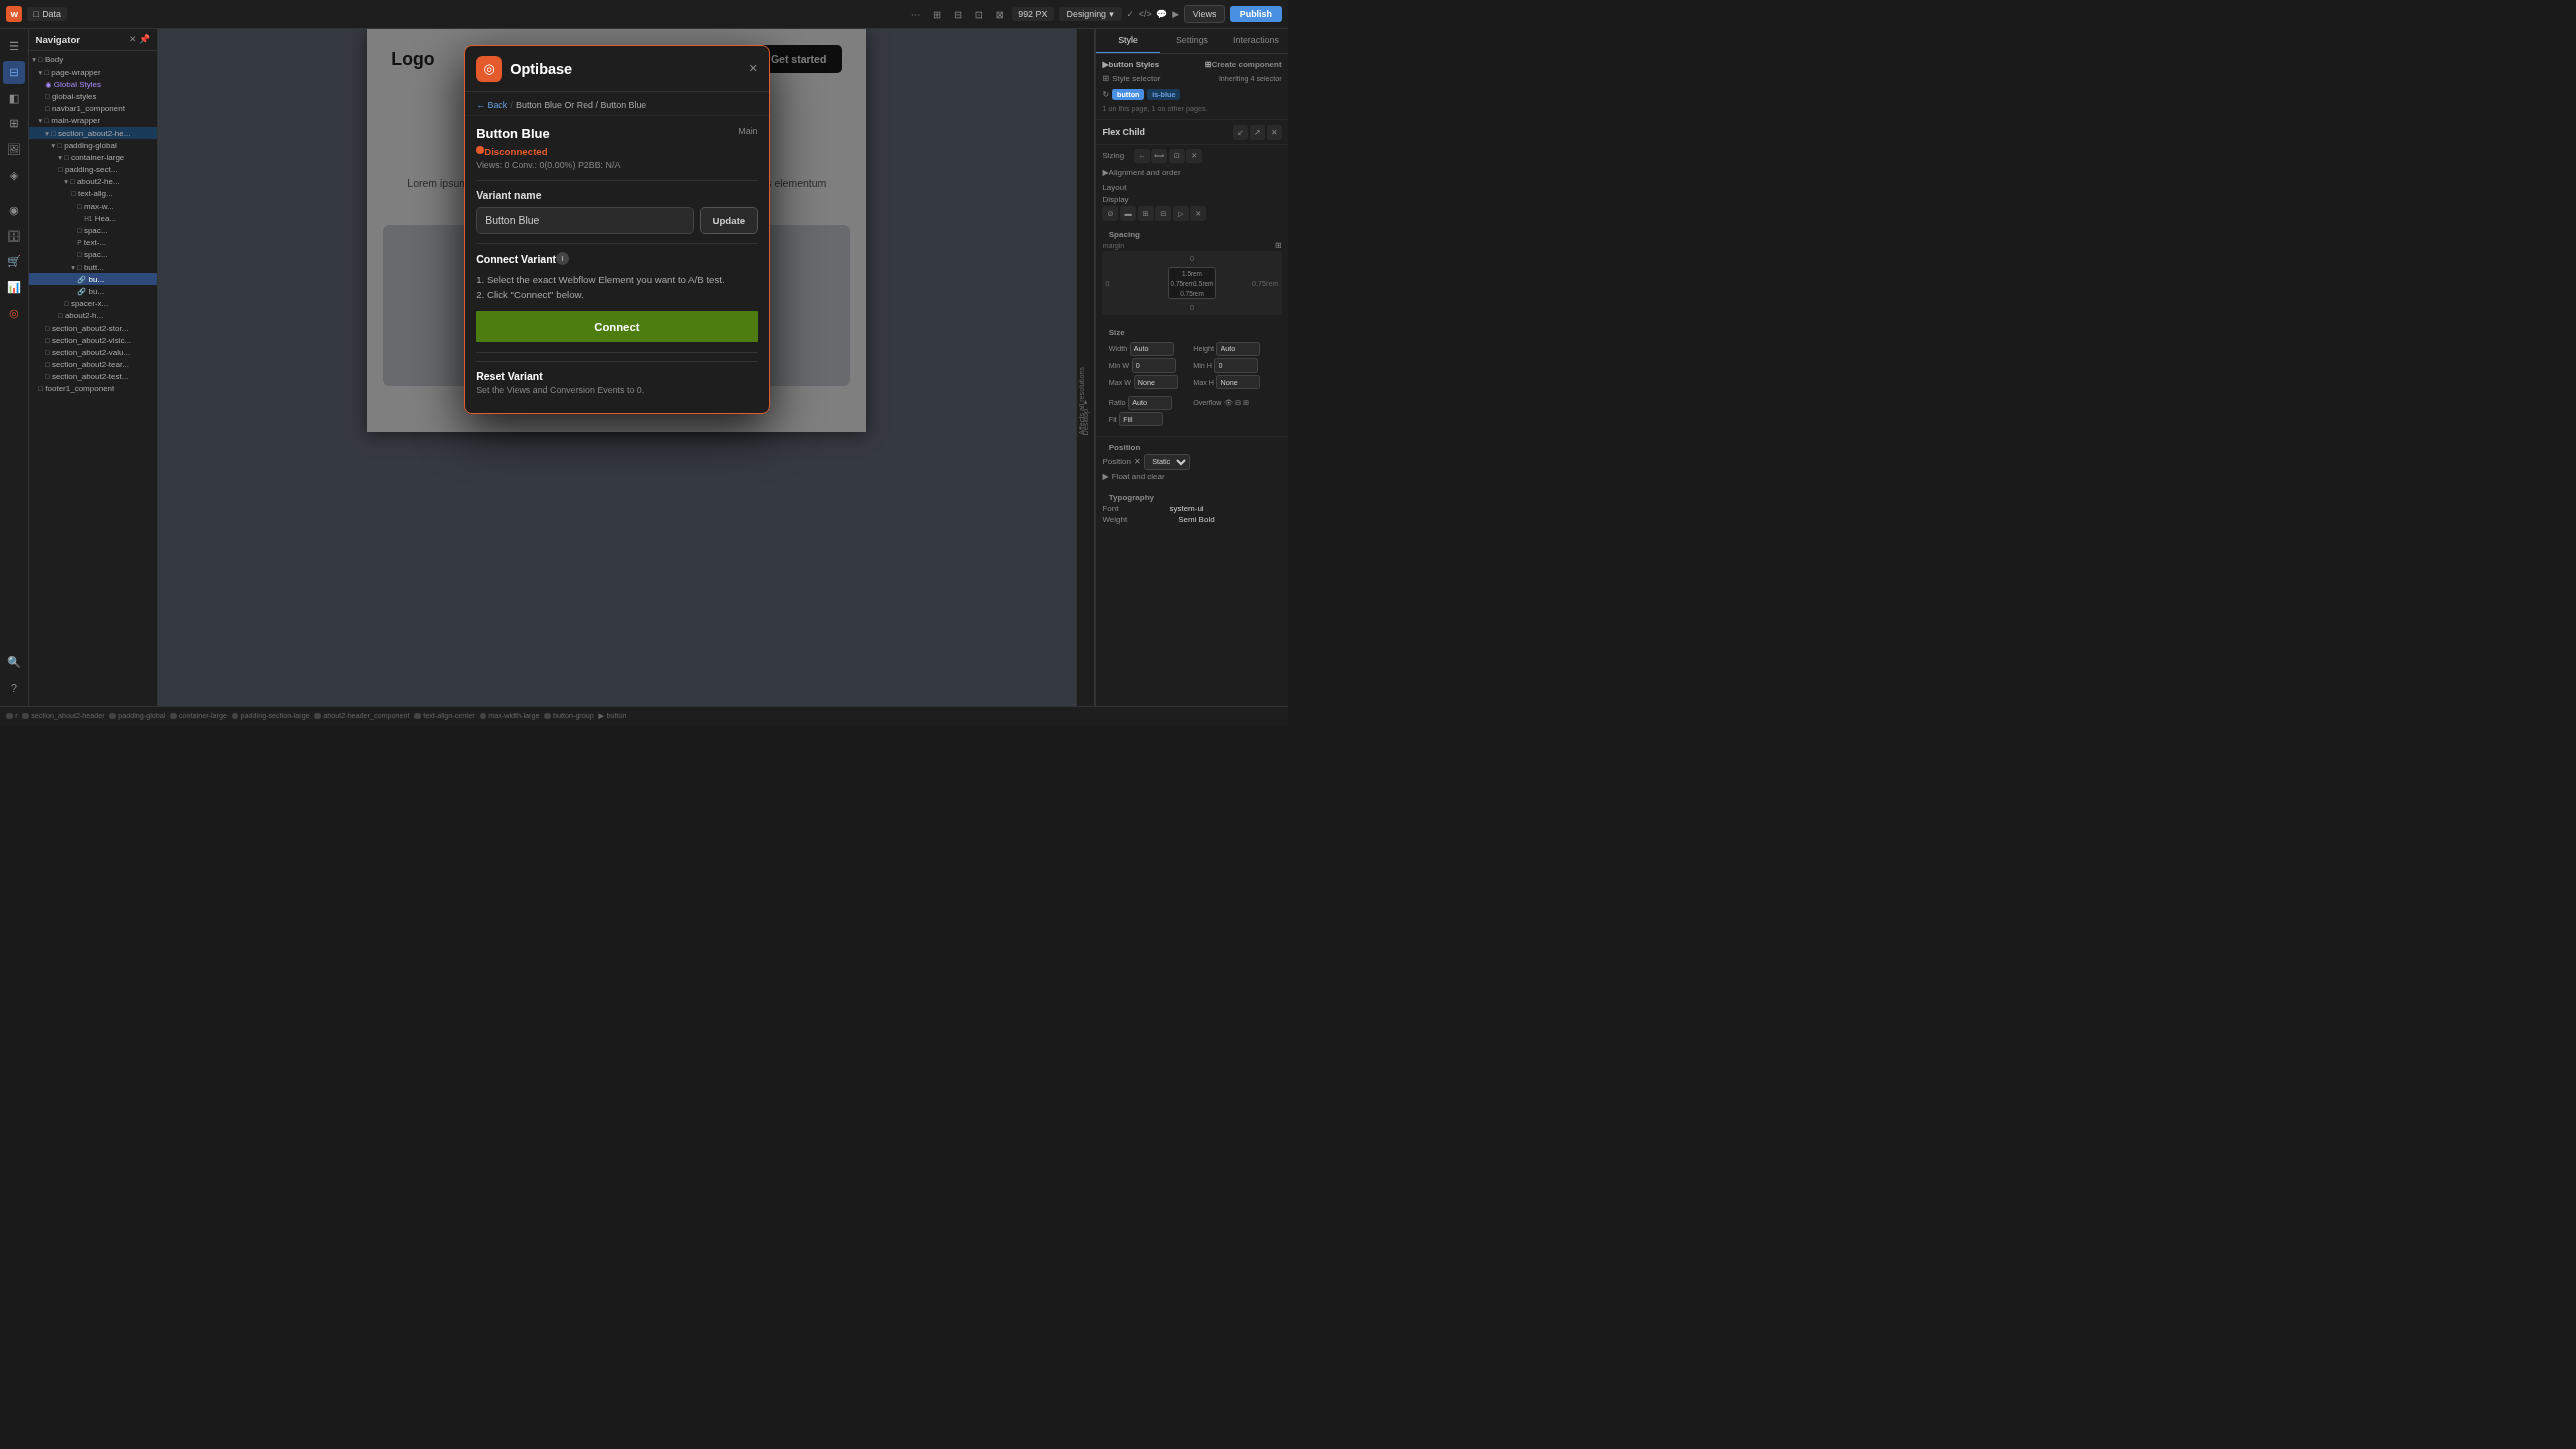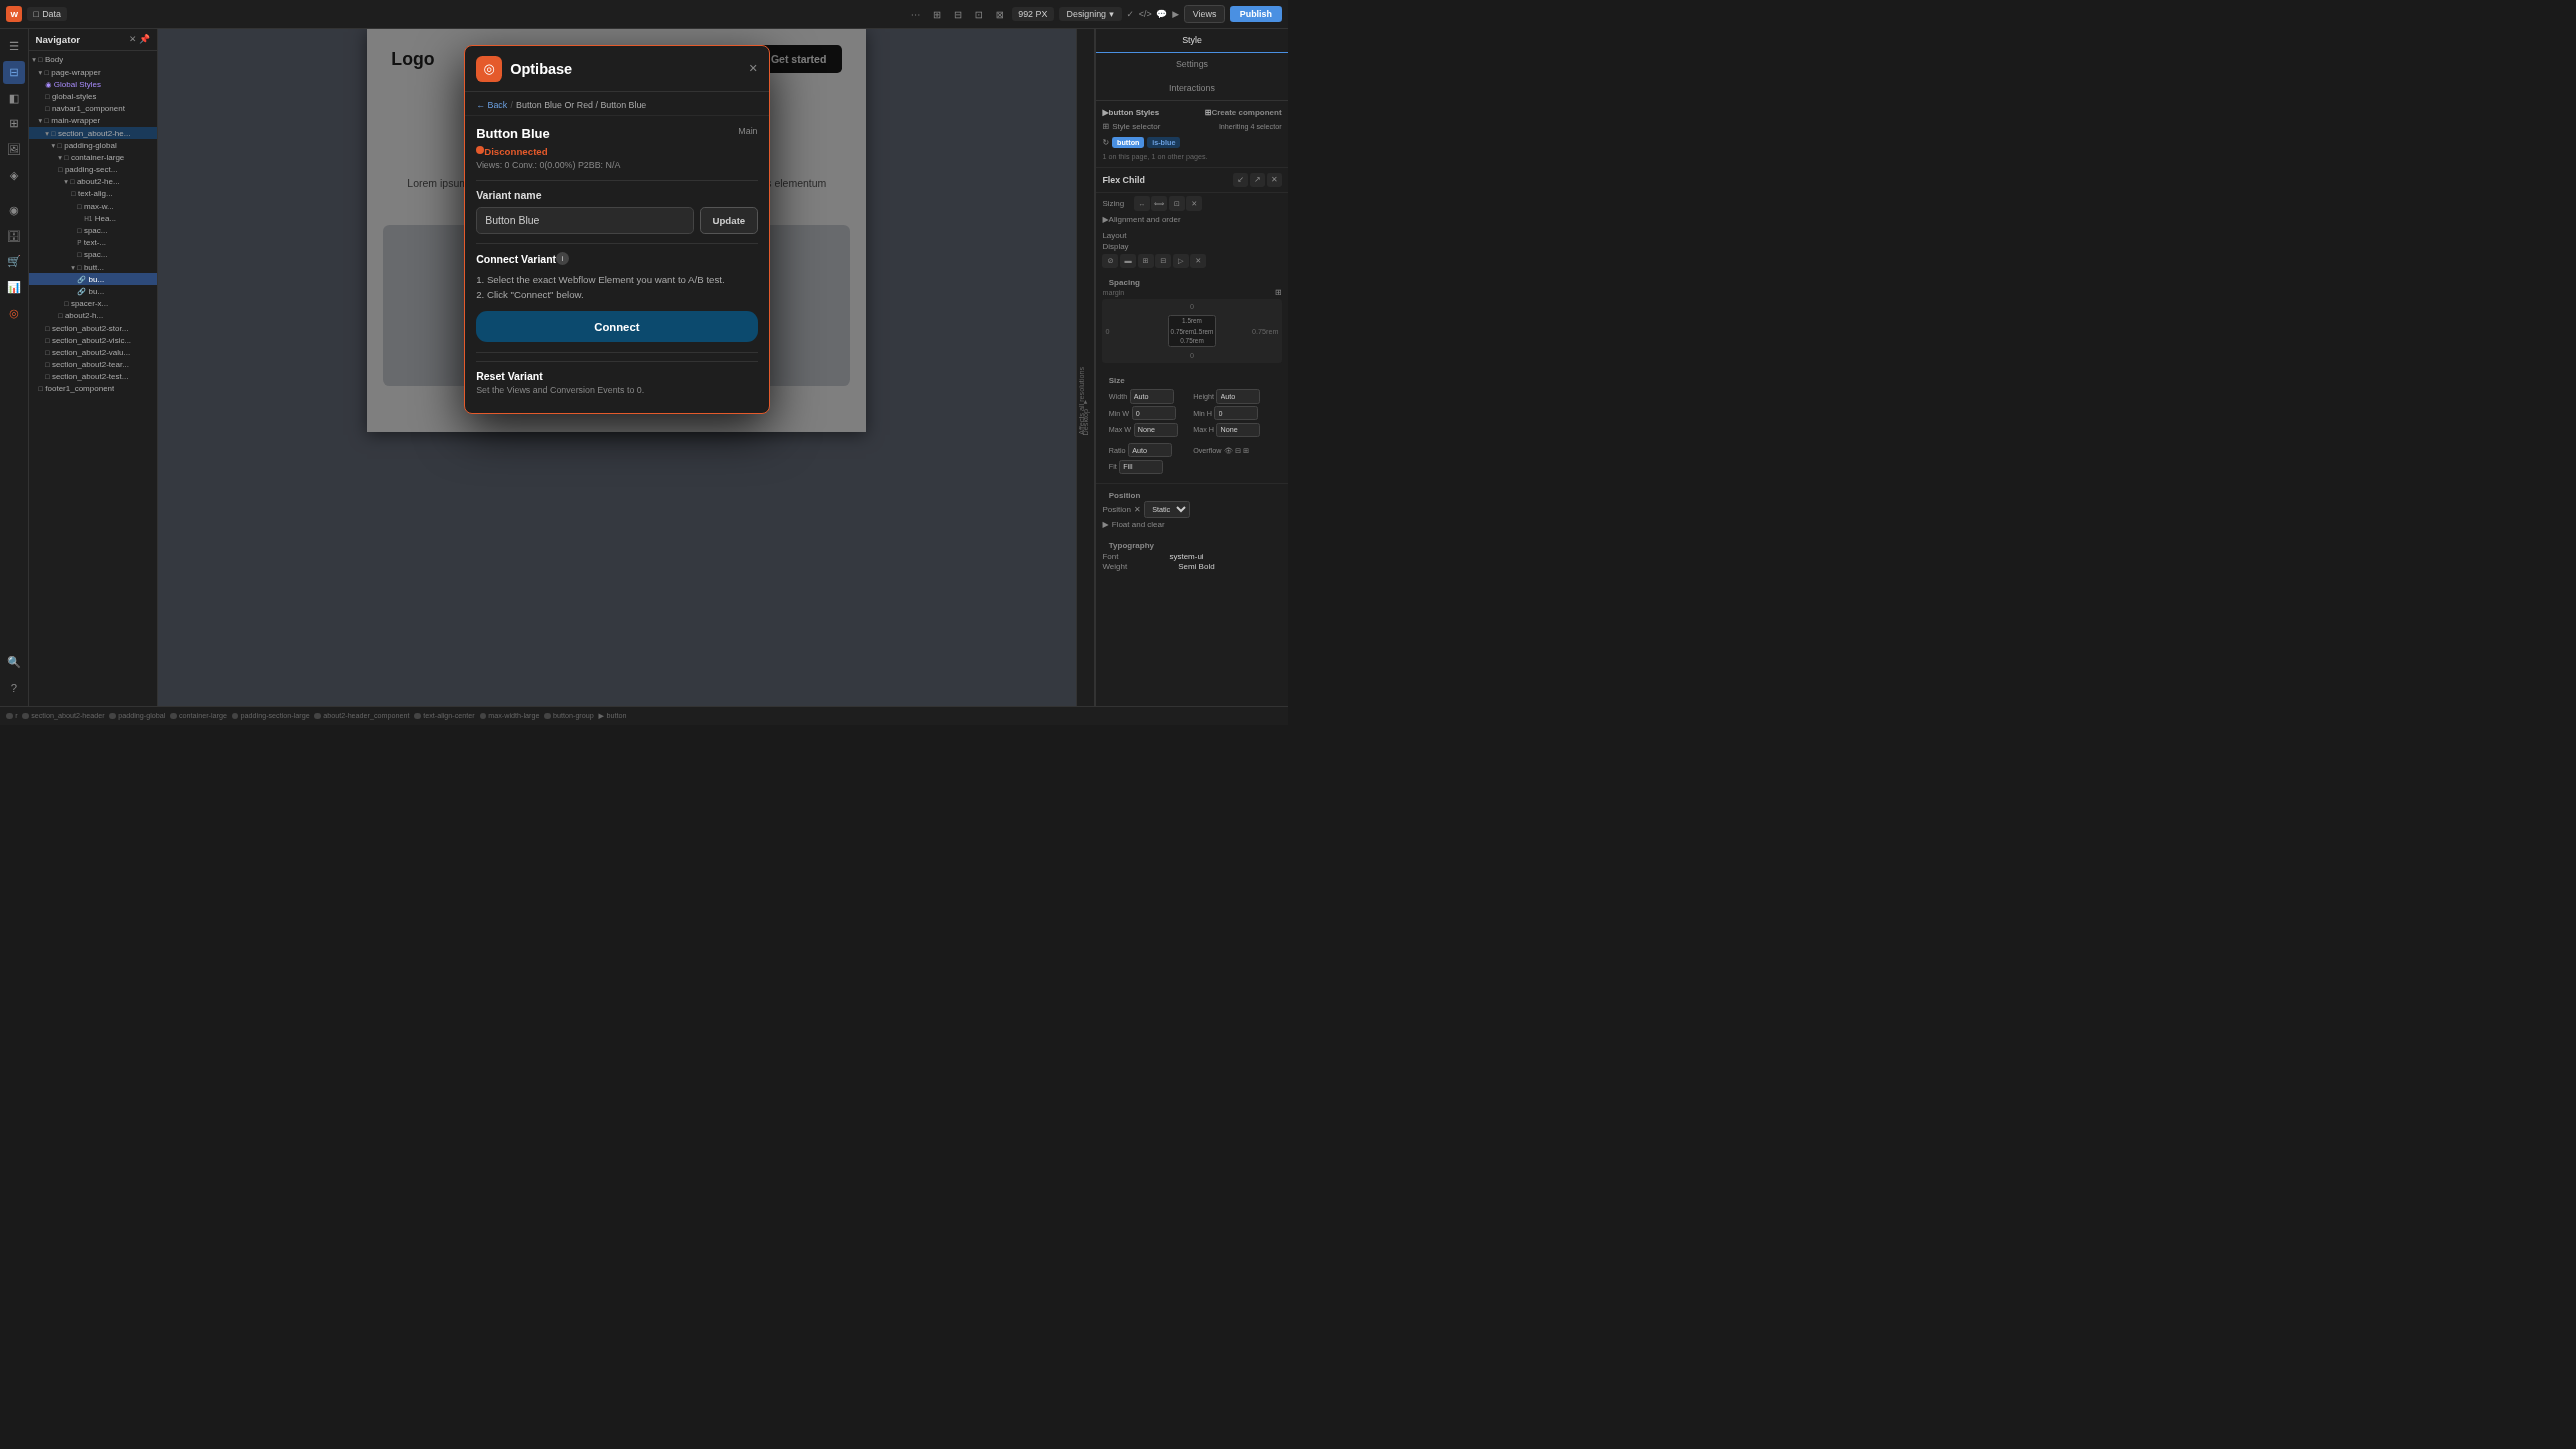--- a/index.html
+++ b/index.html
@@ -261,21 +261,20 @@
       width: 193px;
       background: #1e1e1e;
       border-left: 0.8px solid #333;
       display: flex;
       flex-direction: column;
       flex-shrink: 0;
     }
     .right-tabs {
       display: flex;
       border-bottom: 0.8px solid #333;
-      flex-direction: column;
     }
     .right-tab {
       flex: 1;
       text-align: center;
       padding: 6.4px 0;
       font-size: 8.9px;
       color: #888;
       cursor: pointer;
       border-bottom: 1.6px solid transparent;
     }
@@ -672,23 +671,23 @@
       font-weight: bold;
     }
     .connect-instructions {
       font-size: 9.7px;
       color: #aaa;
       line-height: 1.6;
       margin-bottom: 8px;
     }
     .connect-btn {
       width: 100%;
-      background: #0c4a6e;
+      background: #4d7c0f;
       border: none;
-      border-radius: 11px;
+      border-radius: 1px;
       color: white;
       font-size: 11.3px;
       font-weight: 600;
       padding: 9.7px;
       cursor: pointer;
     }
     .conversion-section {
       margin-bottom: 9.7px;
     }
     .conversion-label {

